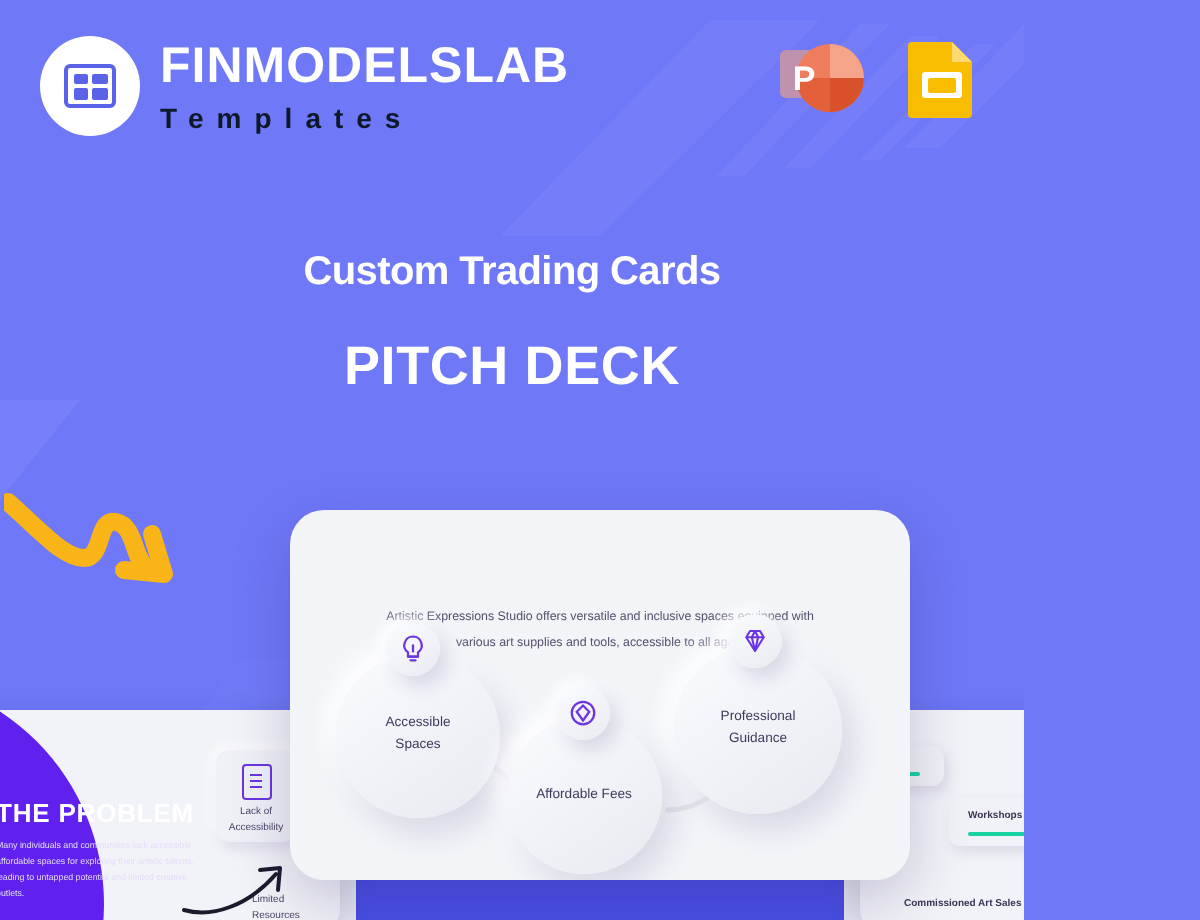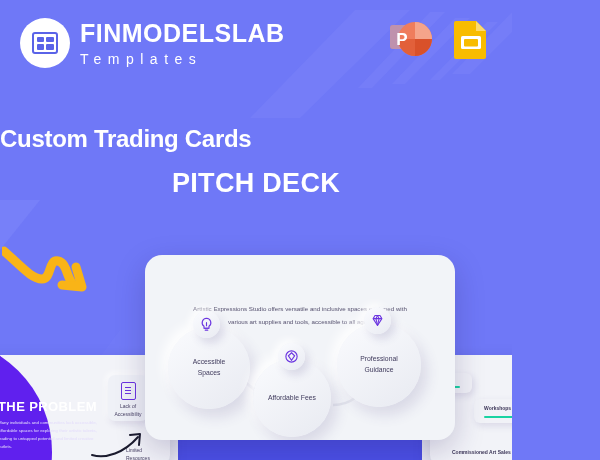--- a/index.html
+++ b/index.html
@@ -14,27 +14,27 @@
   .bg-strokes{position:absolute;inset:0;overflow:hidden;pointer-events:none;}
   .bg-strokes svg{position:absolute;inset:0;}
 
   
   .logo-wrap{position:absolute;left:20px;top:18px;display:flex;align-items:center;gap:10px;}
   .logo-circle{width:50px;height:50px;border-radius:50%;background:#fff;display:flex;align-items:center;justify-content:center;}
   .logo-grid{width:26px;height:22px;border:2.5px solid #5a63e8;border-radius:3px;display:grid;grid-template-columns:1fr 1fr;grid-template-rows:1fr 1fr;gap:2.5px;padding:2.5px;box-sizing:border-box;}
   .logo-grid i{background:#5a63e8;border-radius:1px;display:block;}
   .brand{display:flex;flex-direction:column;line-height:1;}
   .brand-main{color:#fff;font-weight:bold;font-size:25px;letter-spacing:.5px;position:relative;}
-  .brand-sub{color:#ffffff;font-size:14px;letter-spacing:6.5px;margin-top:6px;font-weight:400;}
+  .brand-sub{color:#0f172a;font-size:14px;letter-spacing:6.5px;margin-top:6px;font-weight:700;}
 
   .apps{position:absolute;right:18px;top:16px;display:flex;gap:14px;align-items:center;}
   .app-ico{width:46px;height:46px;position:relative;}
 
   
-  .deck-title{position:absolute;left:0;right:0;top:125px;color:#fff;font-size:24px;font-weight:bold;letter-spacing:-0.3px;}
+  .deck-title{position:absolute;left:0;right:0;top:125px;text-align:center;color:#fff;font-size:20px;font-weight:bold;letter-spacing:-0.3px;}
   .deck-sub{position:absolute;left:0;right:0;top:168px;text-align:center;color:#fff;font-size:27px;font-weight:bold;letter-spacing:.3px;}
 
   
   .arrow-left{position:absolute;left:2px;top:245px;}
   .arrow-right{position:absolute;left:500px;top:282px;}
 
   
   .slide{position:absolute;background:#f2f3f8;overflow:hidden;}
   .slide-problem{left:-60px;top:355px;width:230px;height:110px;border-radius:10px;box-shadow:0 6px 18px rgba(40,30,100,.18);}
   .slide-business{left:430px;top:355px;width:230px;height:110px;border-radius:10px;box-shadow:0 6px 18px rgba(40,30,100,.18);}

